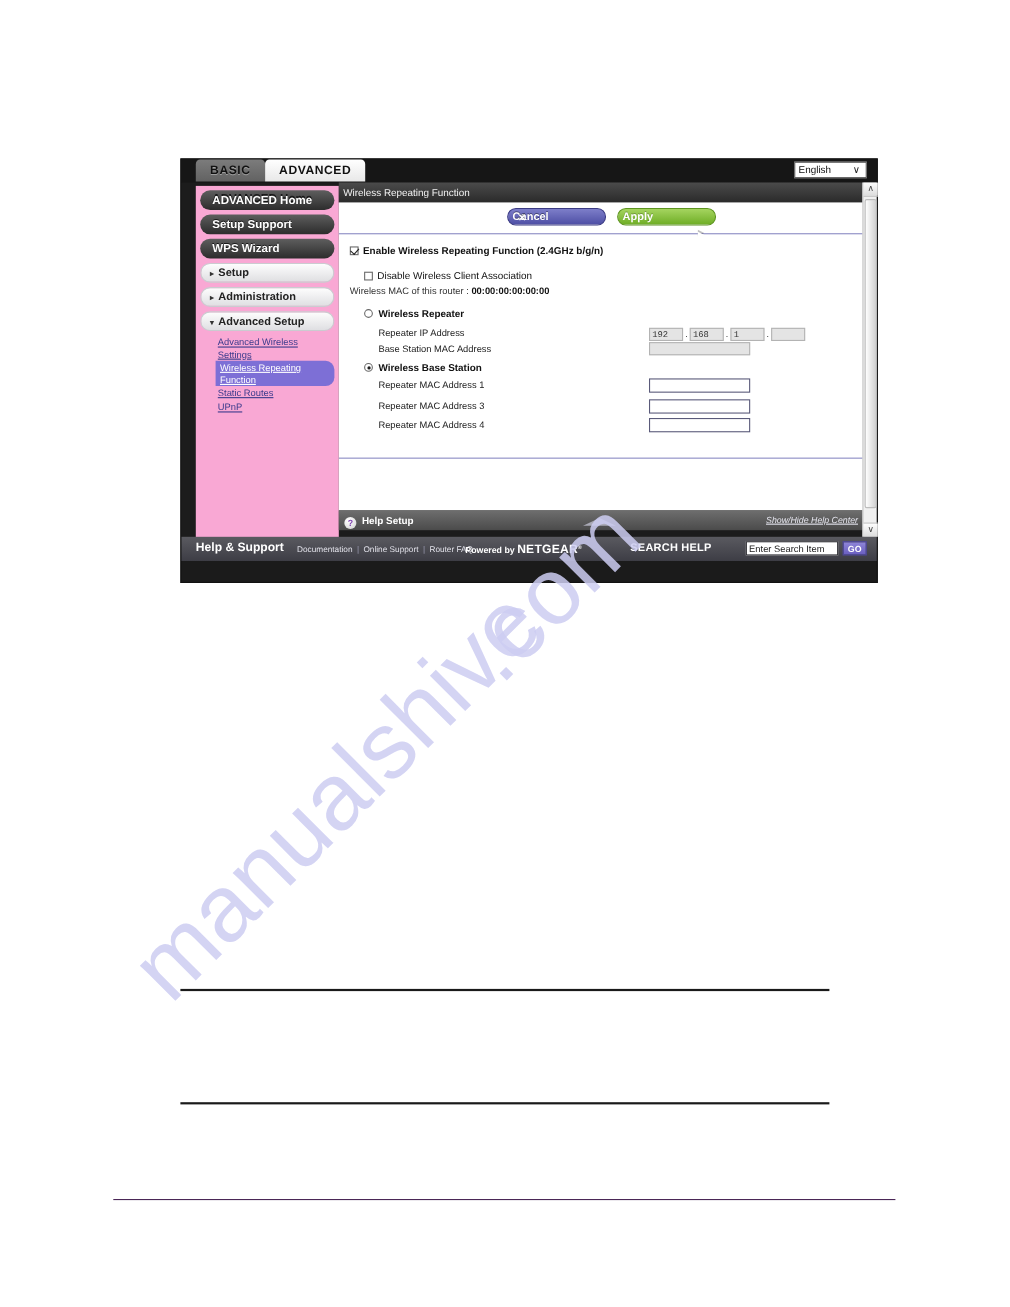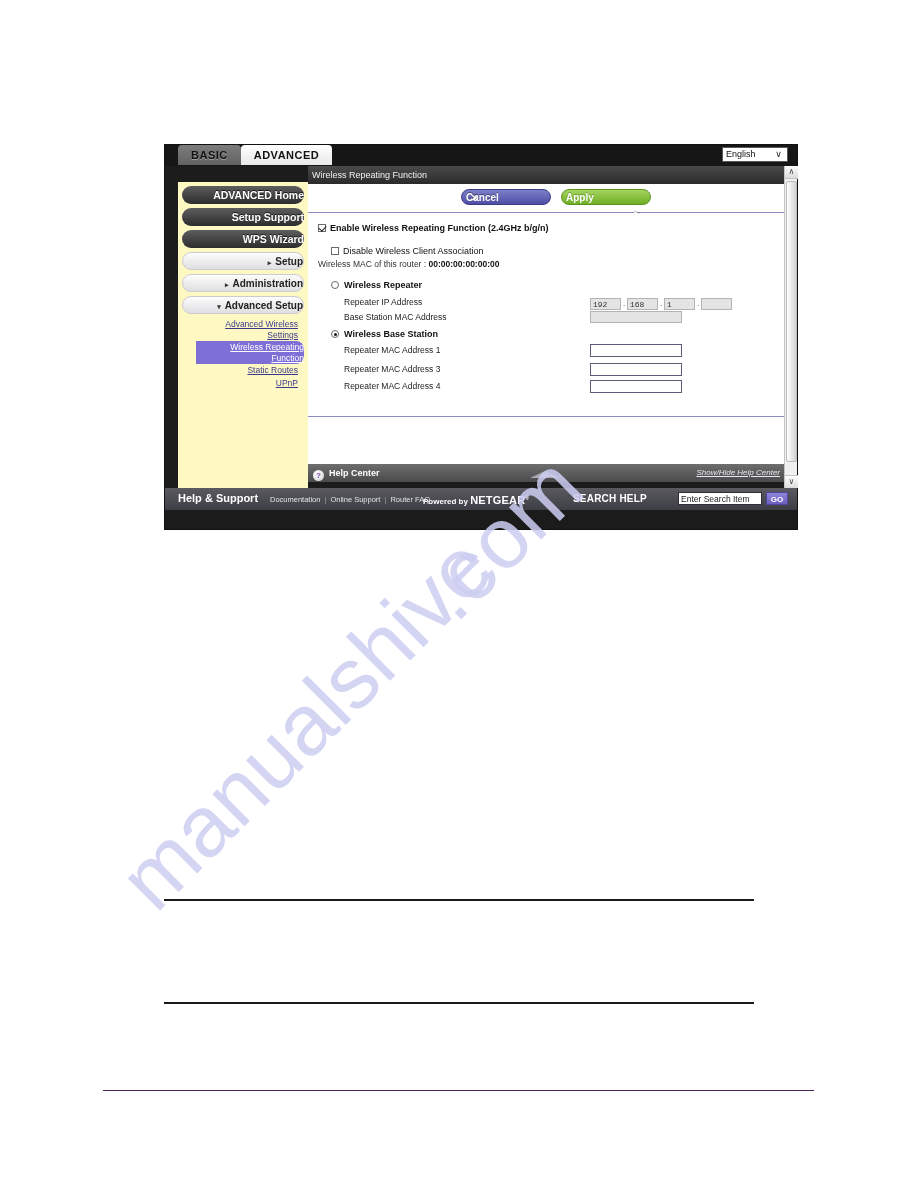--- a/index.html
+++ b/index.html
@@ -107,25 +107,24 @@
   .ui-body {
     position: relative;
     height: 322px;
     background: #1c1c1c;
   }
 
   
   .sidebar {
     position: absolute;
     left: 13px;
-    top: 16px;
+    top: 3px;
     width: 130px;
     height: 322px;
-    background: #fef9c3;
-    text-align: right;
+    background: #f9a8d4;
   }
   .nav-btn {
     margin: 4px 4px 0 4px;
     height: 18px;
     line-height: 18px;
     border-radius: 9px;
     background: linear-gradient(#5e5e5e, #2c2c2c);
     color: #ffffff;
     font-size: 10.5px;
     font-weight: bold;
@@ -592,21 +591,21 @@
           <div class="field-row">
             <span>Repeater MAC Address 4</span>
             <span class="wide-box"></span>
           </div>
 
           <div class="sect-rule" style="top:203px;"></div>
         </div>
       </div>
 
       <div class="helpcenter">
-        <span class="hc-icon">?</span><span>Help Center</span>
+        <span class="hc-icon">?</span><span>Help Setup</span>
         <span class="hc-arrow"></span>
         <span class="hc-link">Show/Hide Help Center</span>
       </div>
     </div>
 
     <div class="vscroll">
       <div class="vs-btn">∧</div>
       <div class="vs-thumb"></div>
       <div class="vs-btn bottom">∨</div>
     </div>

